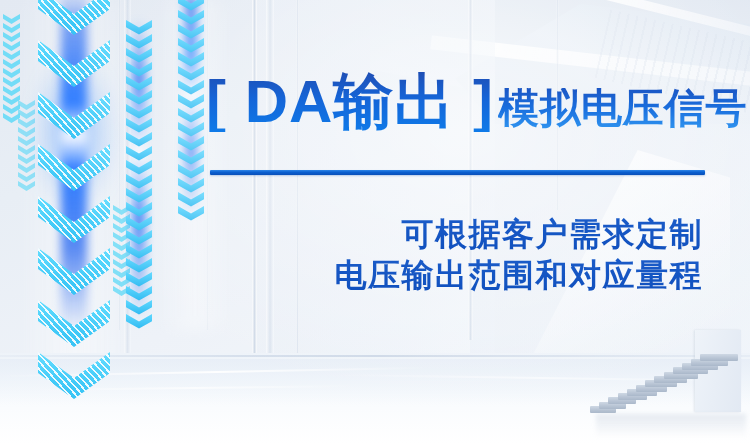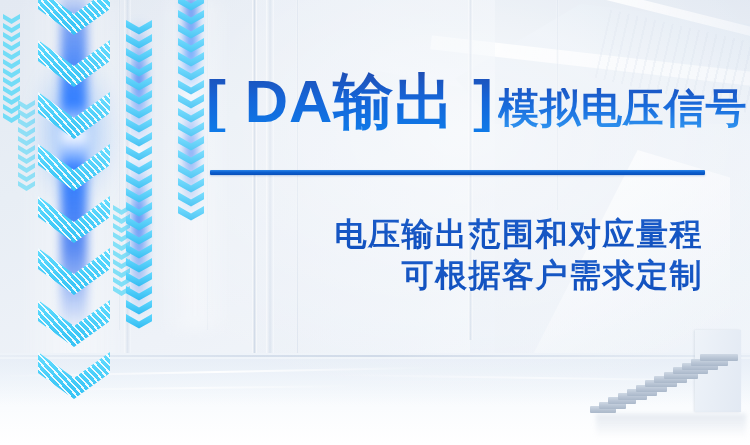--- a/index.html
+++ b/index.html
@@ -456,17 +456,17 @@
   <div class="sheen"></div>
 
   <div class="title-row">
     <span class="title-main">[ DA输出 ]</span>
     <span class="title-sub">模拟电压信号</span>
   </div>
 
   <div class="divider"></div>
 
   <div class="subtitle">
+    <div class="sub-line">可根据客户需求定制</div>
     <div class="sub-line">电压输出范围和对应量程</div>
-    <div class="sub-line">可根据客户需求定制</div>
   </div>
 
 </div>
 
 </body></html>

